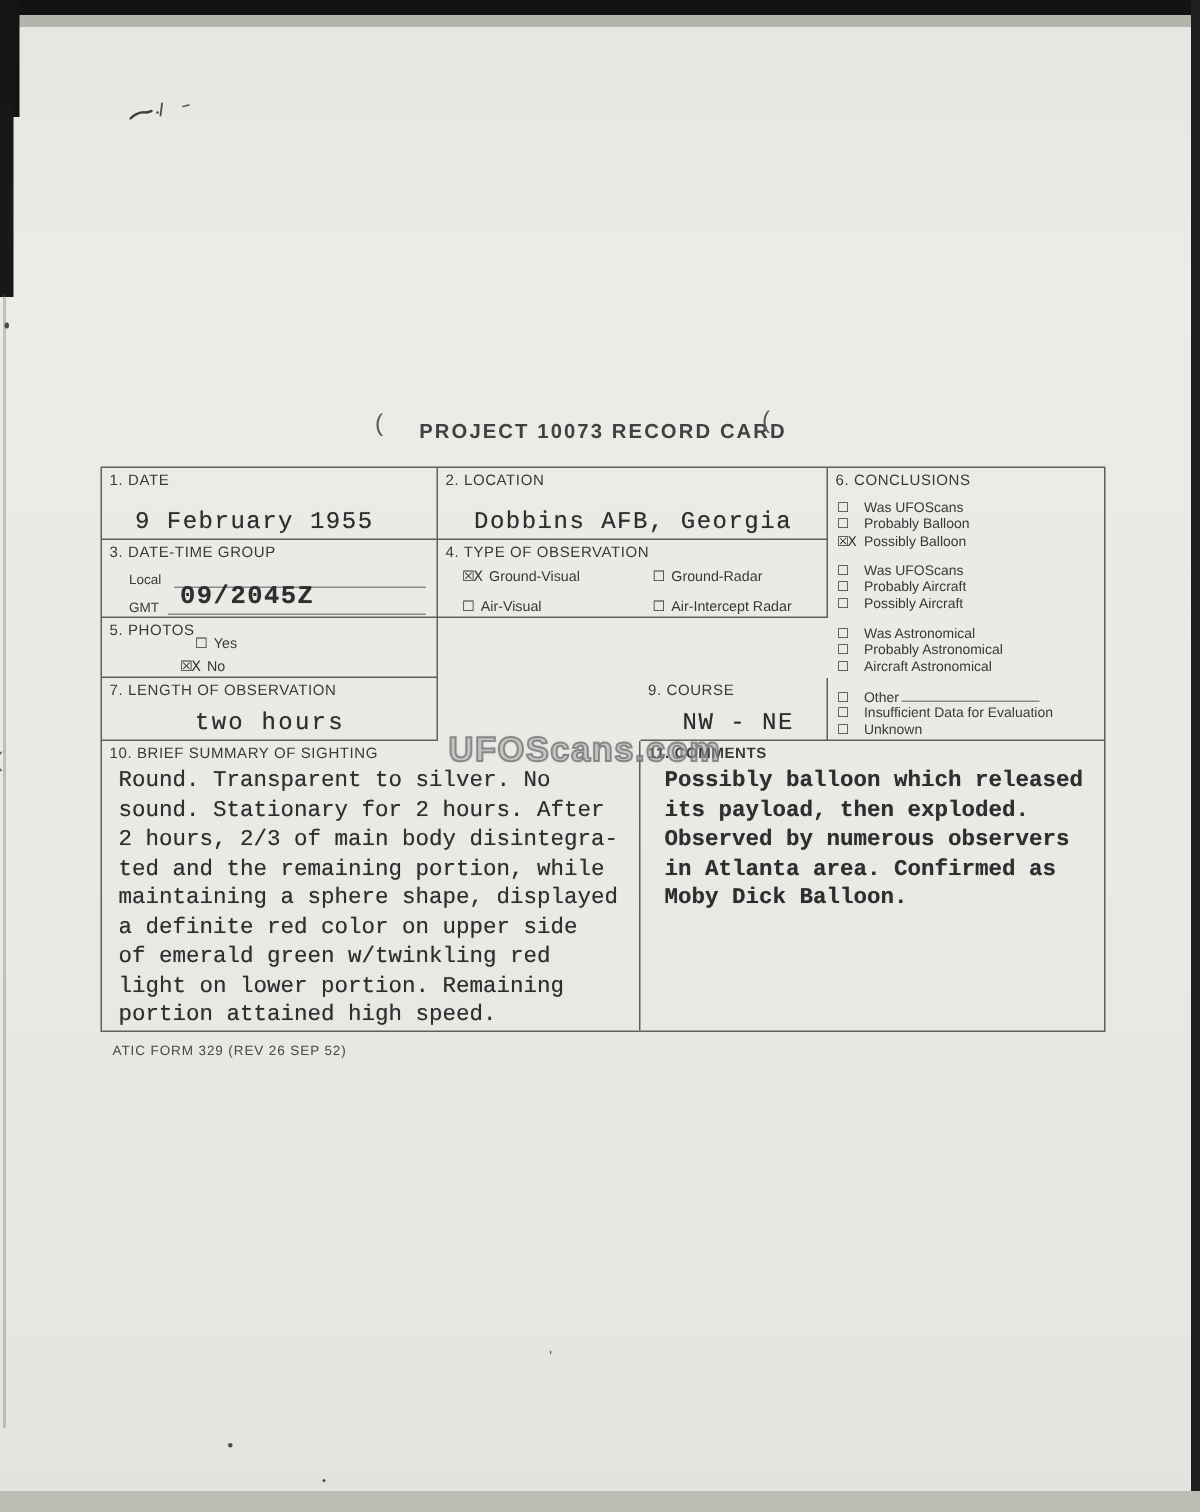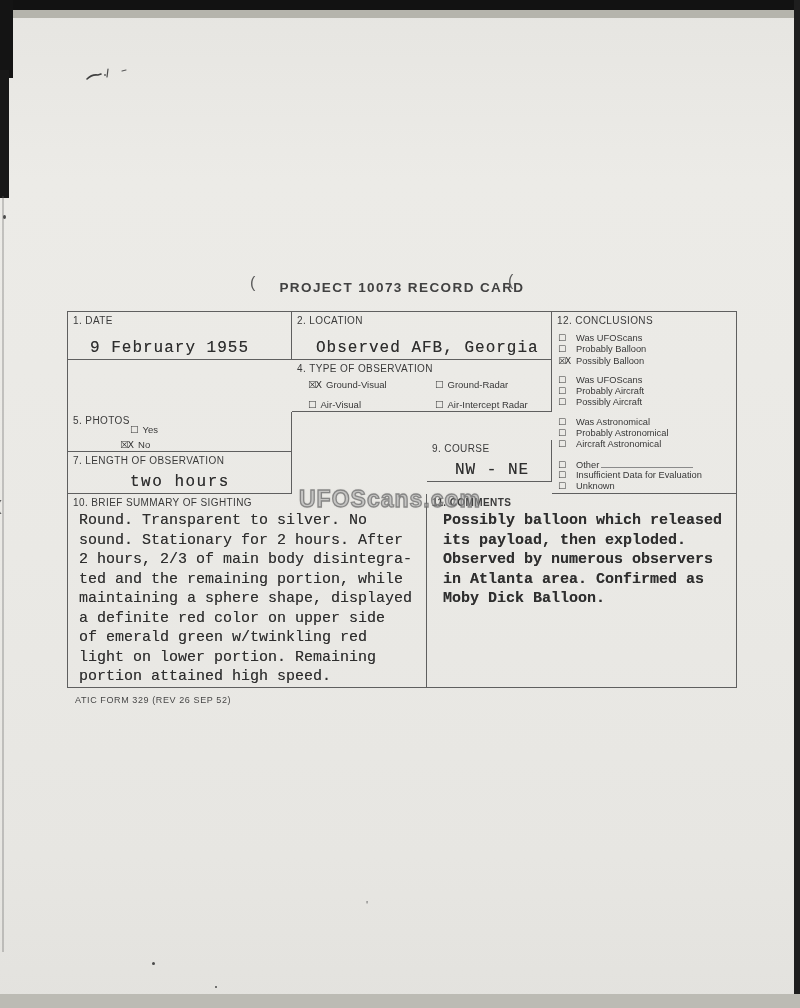--- a/index.html
+++ b/index.html
@@ -32,21 +32,21 @@
   .bb{border-bottom:1px solid #5f5f5f;}
   .b1{left:0;top:0;width:224px;height:48px;}
   .b2{left:224px;top:0;width:260px;height:48px;}
   .b12{left:484px;top:0;width:184px;height:182px;}
   .b3{left:0;top:48px;width:224px;height:52px;}
   .b4{left:224px;top:48px;width:260px;height:52px;text-align:right;}
   .b5{left:0;top:100px;width:224px;height:40px;}
   .b6{left:224px;top:100px;width:260px;height:40px;}
   .b7{left:0;top:140px;width:224px;height:42px;}
   .b8{left:224px;top:140px;width:135px;height:42px;}
-  .b9{left:359px;top:128px;width:125px;height:42px;text-decoration:underline;}
+  .b9{left:359px;top:140px;width:125px;height:42px;text-decoration:underline;}
   .b10{left:0;top:182px;width:359px;height:193px;}
   .b11{left:359px;top:182px;width:309px;height:193px;font-weight:bold;}
   .lbl{position:absolute;top:3px;left:5px;font-size:10px;letter-spacing:.4px;color:#3a3a3a;white-space:nowrap;}
   .val{position:absolute;font-family:"Liberation Mono","DejaVu Sans Mono",monospace;
        font-size:16px;color:#2e2e2e;letter-spacing:1px;white-space:nowrap;
        text-shadow:0 0 .5px rgba(40,40,40,.55);}
   .typed{position:absolute;font-family:"Liberation Mono","DejaVu Sans Mono",monospace;
        font-size:15px;line-height:19.5px;color:#2e2e2e;white-space:pre;
        text-shadow:0 0 .5px rgba(40,40,40,.5);}
   
@@ -104,25 +104,25 @@
 
   <div class="abs card">
 
     <div class="box b1 br bb">
       <span class="lbl">1. DATE</span>
       <span class="val" style="left:22px;bottom:2px;">9 February 1955</span>
     </div>
 
     <div class="box b2 br bb">
       <span class="lbl">2. LOCATION</span>
-      <span class="val" style="left:24px;bottom:2px;">Observed AFB, Georgia</span>
+      <span class="val" style="left:24px;bottom:2px;">Dobbins AFB, Georgia</span>
     </div>
 
     <div class="box b12 bb">
-      <span class="lbl">12. CONCLUSIONS</span>
+      <span class="lbl">6. CONCLUSIONS</span>
       <div class="concl-list">
         <div class="cgroup">
           <div class="citem">
               <span class="cb">☐</span>
               <span>Was UFOScans</span>
             </div>
           <div class="citem">
               <span class="cb">☐</span>
               <span>Probably Balloon</span>
             </div>
@@ -170,20 +170,28 @@
               <span>Insufficient Data for Evaluation</span>
             </div>
           <div class="citem">
               <span class="cb">☐</span>
               <span>Unknown</span>
             </div>
         </div>
       </div>
     </div>
 
+    <div class="box b3 br bb">
+      <span class="lbl">3. DATE-TIME GROUP</span>
+      <span class="dtg-row-lbl" style="left:18px;top:21px;">Local</span>
+      <span class="fill" style="left:48px;top:21px;width:168px;height:10px;"></span>
+      <span class="dtg-row-lbl" style="left:18px;top:40px;">GMT</span>
+      <span class="fill" style="left:44px;top:37px;width:172px;height:12px;"></span>
+      <span class="val" style="left:52px;bottom:3px;font-weight:bold;font-size:17px;">09/2045Z</span>
+    </div>
 
     <div class="box b4 br bb">
       <span class="lbl">4. TYPE OF OBSERVATION</span>
       <div class="opt" style="left:16px;top:19px;">
           <span class="cb">☒X</span>
           <span>Ground-Visual</span>
         </div>
       <div class="opt" style="left:143px;top:19px;">
           <span class="cb">☐</span>
           <span>Ground-Radar</span>

